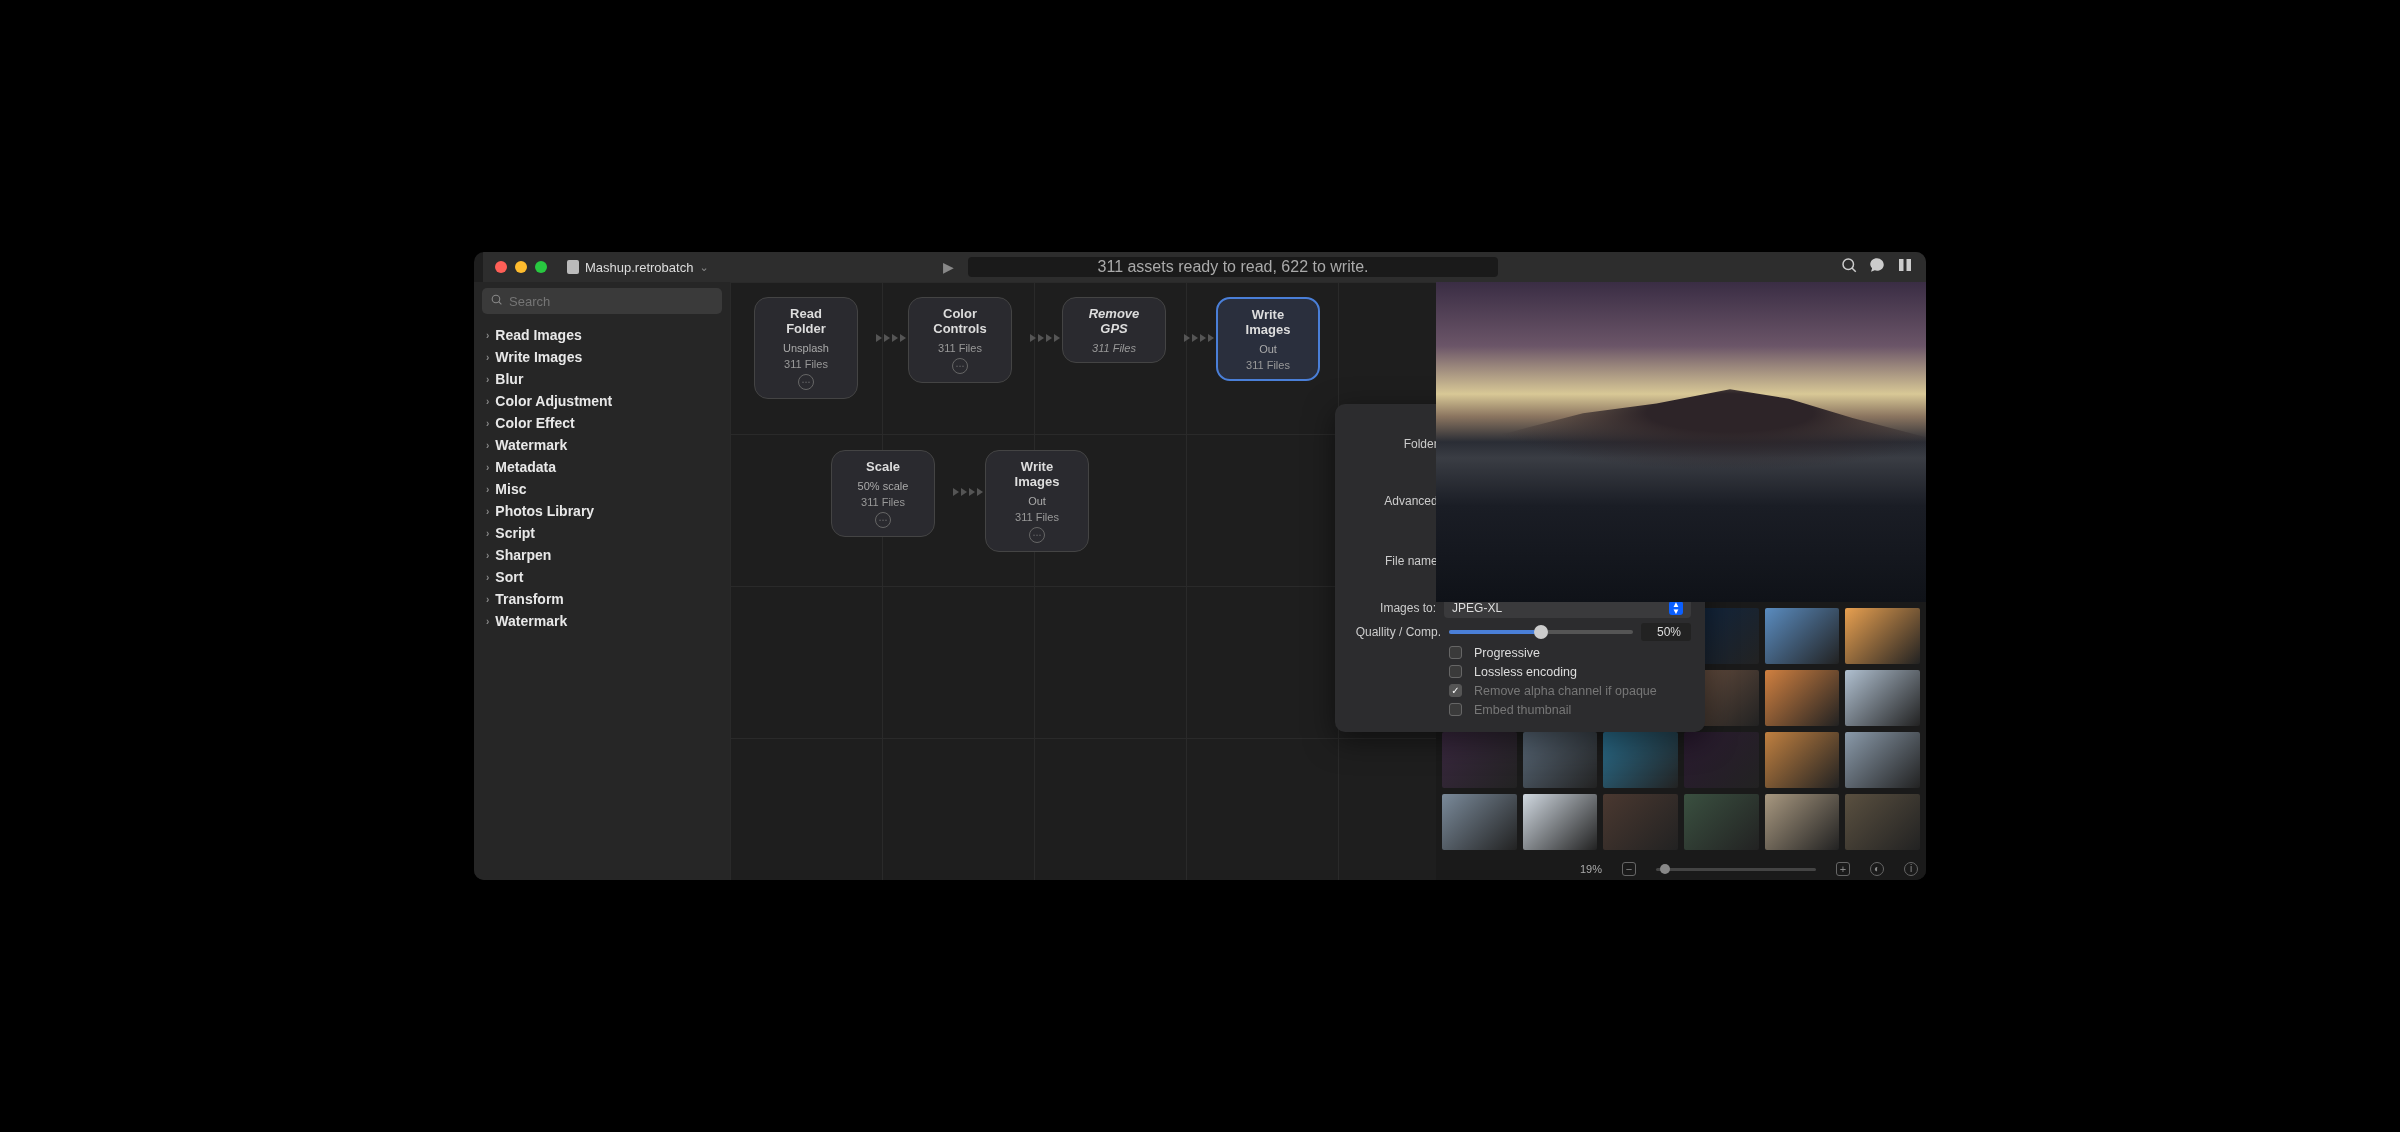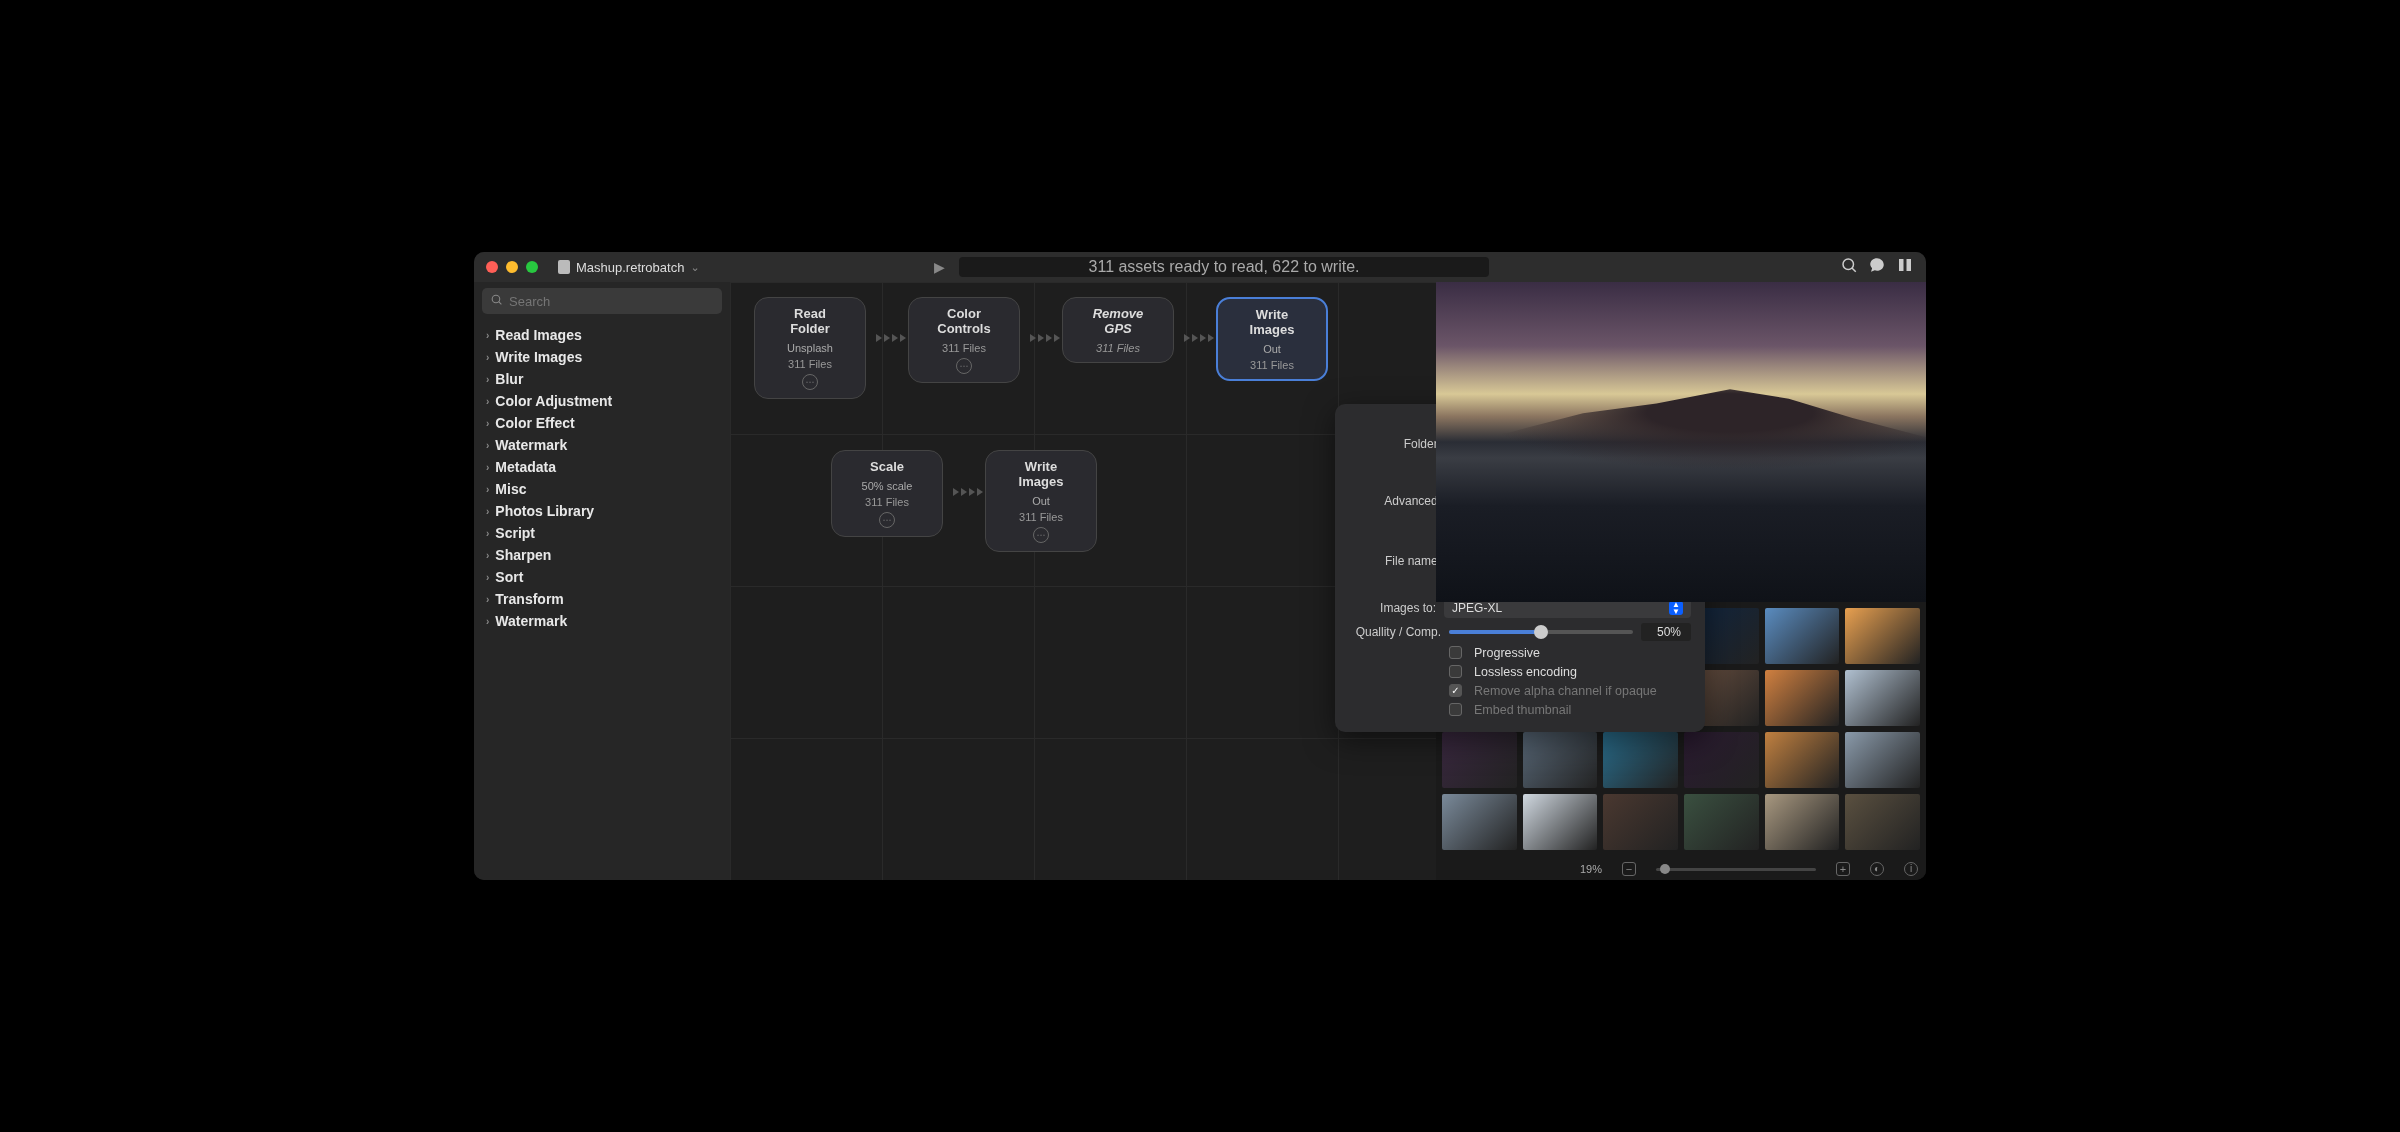--- a/index.html
+++ b/index.html
@@ -1,38 +1,38 @@
 <!DOCTYPE html>
 <html><head>
 <meta charset="utf-8">
 <style>
 * { margin: 0; padding: 0; box-sizing: border-box; font-family: -apple-system, BlinkMacSystemFont, "Segoe UI", sans-serif; }
 body { background: #000; display: flex; justify-content: center; align-items: center; min-height: 100vh; padding: 30px; }
 .window { width: 1452px; height: 628px; background: #1e1e1e; border-radius: 10px; overflow: hidden; box-shadow: 0 20px 60px rgba(0,0,0,0.6); display: flex; flex-direction: column; }
-.titlebar { height: 30px; background: #2d2d2d; display: flex; align-items: center; padding: 0 12px; gap: 8px; position: relative; }
+.titlebar { height: 30px; background: #2d2d2d; display: flex; align-items: center; padding: 0 12px; gap: 8px; position: relative; margin-left: 9px; }
 .traffic-lights { display: flex; gap: 8px; }
 .tl { width: 12px; height: 12px; border-radius: 50%; }
 .tl.red { background: #ff5f57; } .tl.yellow { background: #febc2e; } .tl.green { background: #28c840; }
 .file-title { color: #ddd; font-size: 13px; margin-left: 12px; display: flex; align-items: center; gap: 6px; }
 .file-icon { width: 12px; height: 14px; background: #bbb; border-radius: 2px; }
 .chev { color: #888; font-size: 11px; }
 .play-btn { position: absolute; left: 460px; color: #888; font-size: 14px; }
 .status-bar { position: absolute; left: 485px; width: 530px; height: 20px; background: #1a1a1a; border-radius: 4px; color: #aaa; font-size: 16px; text-align: center; line-height: 20px; }
 .toolbar-right { position: absolute; right: 12px; display: flex; gap: 10px; color: #ccc; }
 .toolbar-right svg { width: 18px; height: 18px; }
 .content { flex: 1; display: flex; overflow: hidden; }
 .sidebar { width: 256px; background: #262626; display: flex; flex-direction: column; }
 .search-box { margin: 6px 8px; background: #3a3a3a; border-radius: 5px; padding: 4px 8px; display: flex; align-items: center; gap: 6px; }
 .search-box input { background: none; border: none; outline: none; color: #ccc; font-size: 13px; flex: 1; }
 .search-icon { color: #888; }
 .sb-list { padding: 4px 8px; }
 .sb-item { display: flex; align-items: center; gap: 6px; padding: 3px 4px; color: #e8e8e8; font-size: 14px; font-weight: 600; cursor: pointer; }
 .sb-chev { color: #888; font-size: 10px; }
 .canvas { flex: 1; background: #1e1e1e; position: relative; background-image: linear-gradient(#2a2a2a 1px, transparent 1px), linear-gradient(90deg, #2a2a2a 1px, transparent 1px); background-size: 152px 152px; }
-.node { position: absolute; background: #2a2a2f; border: 1px solid #444; border-radius: 14px; width: 112px; padding: 8px 20px; text-align: center; color: #ddd; }
+.node { position: absolute; background: #2a2a2f; border: 1px solid #444; border-radius: 14px; width: 104px; padding: 8px 20px; text-align: center; color: #ddd; }
 .node.sel { border: 2px solid #4a7fd8; background: #2a2f3d; }
 .node-title { font-size: 13px; font-weight: 600; margin-bottom: 6px; }
 .node-sub { font-size: 11px; color: #aaa; margin-bottom: 4px; }
 .node-files { font-size: 11px; color: #999; }
 .node-menu { width: 16px; height: 16px; border: 1px solid #666; border-radius: 50%; margin: 4px auto 0; color: #888; font-size: 9px; line-height: 14px; }
 .connector { position: absolute; display: flex; align-items: center; gap: 2px; }
 .conn-tri { width: 0; height: 0; border-left: 6px solid #555; border-top: 4px solid transparent; border-bottom: 4px solid transparent; }
 .popover { position: absolute; left: 605px; top: 122px; width: 370px; background: #2c2c2e; border-radius: 10px; box-shadow: 0 8px 30px rgba(0,0,0,0.5); padding: 10px 14px; color: #ddd; font-size: 12.5px; }
 .pop-title { text-align: center; font-weight: 600; font-size: 13px; margin-bottom: 8px; position: relative; }
 .pop-check { position: absolute; right: -4px; top: -2px; width: 16px; height: 16px; background: #0a5fff; border-radius: 4px; color: #fff; font-size: 11px; text-align: center; line-height: 16px; }

